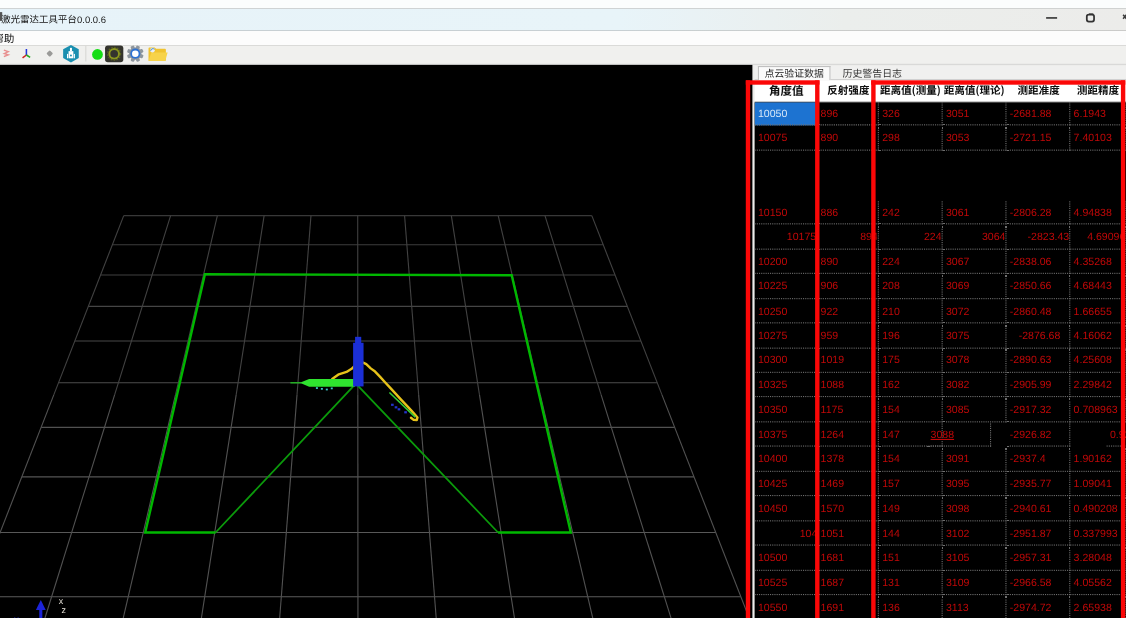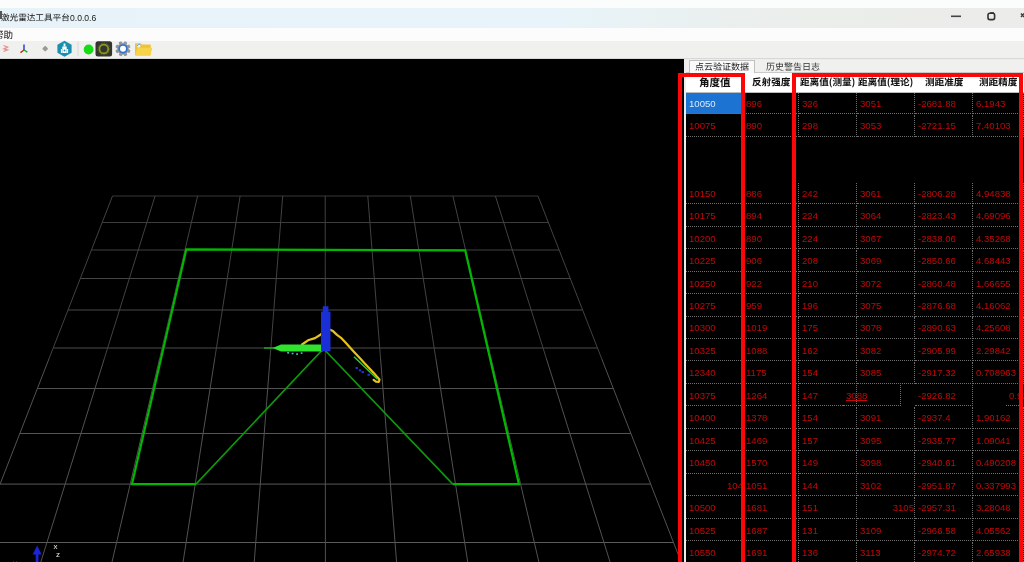--- a/index.html
+++ b/index.html
@@ -184,21 +184,21 @@
       <span class="c" style="left:287px;width:51px;">7.40103</span>
     </div>
     <div class="row" style="top:89.88px;">
       <span class="c" style="left:0px;width:57px;">10150</span>
       <span class="c" style="left:57px;width:56px;">886</span>
       <span class="c" style="left:113px;width:58px;">242</span>
       <span class="c" style="left:171px;width:58px;">3061</span>
       <span class="c" style="left:229px;width:58px;">-2806.28</span>
       <span class="c" style="left:287px;width:51px;">4.94838</span>
     </div>
-    <div class="row" style="top:112.35px;">
+    <div class="row" style="top:112.35px;text-align:right;">
       <span class="c" style="left:0px;width:57px;">10175</span>
       <span class="c" style="left:57px;width:56px;">894</span>
       <span class="c" style="left:113px;width:58px;">224</span>
       <span class="c" style="left:171px;width:58px;">3064</span>
       <span class="c" style="left:229px;width:58px;">-2823.43</span>
       <span class="c" style="left:287px;width:51px;">4.69096</span>
     </div>
     <div class="row" style="top:134.82px;">
       <span class="c" style="left:0px;width:57px;">10200</span>
       <span class="c" style="left:57px;width:56px;">890</span>
@@ -221,41 +221,41 @@
       <span class="c" style="left:113px;width:58px;">210</span>
       <span class="c" style="left:171px;width:58px;">3072</span>
       <span class="c" style="left:229px;width:58px;">-2860.48</span>
       <span class="c" style="left:287px;width:51px;">1.66655</span>
     </div>
     <div class="row" style="top:202.23px;">
       <span class="c" style="left:0px;width:57px;">10275</span>
       <span class="c" style="left:57px;width:56px;">959</span>
       <span class="c" style="left:113px;width:58px;">196</span>
       <span class="c" style="left:171px;width:58px;">3075</span>
-      <span class="c" style="left:229px;width:58px;">-2876.68</span>
+      <span class="c" style="left:229px;width:58px;text-align:center;">-2876.68</span>
       <span class="c" style="left:287px;width:51px;">4.16062</span>
     </div>
     <div class="row" style="top:224.70px;">
       <span class="c" style="left:0px;width:57px;">10300</span>
       <span class="c" style="left:57px;width:56px;">1019</span>
       <span class="c" style="left:113px;width:58px;">175</span>
       <span class="c" style="left:171px;width:58px;">3078</span>
       <span class="c" style="left:229px;width:58px;">-2890.63</span>
       <span class="c" style="left:287px;width:51px;">4.25608</span>
     </div>
     <div class="row" style="top:247.17px;">
       <span class="c" style="left:0px;width:57px;">10325</span>
       <span class="c" style="left:57px;width:56px;">1088</span>
       <span class="c" style="left:113px;width:58px;">162</span>
       <span class="c" style="left:171px;width:58px;">3082</span>
       <span class="c" style="left:229px;width:58px;">-2905.99</span>
       <span class="c" style="left:287px;width:51px;">2.29842</span>
     </div>
     <div class="row" style="top:269.64px;">
-      <span class="c" style="left:0px;width:57px;">12340</span>
+      <span class="c" style="left:0px;width:57px;">10350</span>
       <span class="c" style="left:57px;width:56px;">1175</span>
       <span class="c" style="left:113px;width:58px;">154</span>
       <span class="c" style="left:171px;width:58px;">3085</span>
       <span class="c" style="left:229px;width:58px;">-2917.32</span>
       <span class="c" style="left:287px;width:51px;">0.708963</span>
     </div>
     <div class="row" style="top:292.11px;">
       <span class="c" style="left:0px;width:57px;">10375</span>
       <span class="c" style="left:57px;width:56px;">1264</span>
       <span class="c" style="left:113px;width:58px;">147</span>
@@ -292,21 +292,21 @@
       <span class="c" style="left:57px;width:56px;">1051</span>
       <span class="c" style="left:113px;width:58px;">144</span>
       <span class="c" style="left:171px;width:58px;">3102</span>
       <span class="c" style="left:229px;width:58px;">-2951.87</span>
       <span class="c" style="left:287px;width:51px;">0.337993</span>
     </div>
     <div class="row" style="top:404.46px;">
       <span class="c" style="left:0px;width:57px;">10500</span>
       <span class="c" style="left:57px;width:56px;">1681</span>
       <span class="c" style="left:113px;width:58px;">151</span>
-      <span class="c" style="left:171px;width:58px;text-align:right;">3105</span>
+      <span class="c" style="left:171px;width:58px;">3105</span>
       <span class="c" style="left:229px;width:58px;">-2957.31</span>
       <span class="c" style="left:287px;width:51px;">3.28048</span>
     </div>
     <div class="row" style="top:426.93px;">
       <span class="c" style="left:0px;width:57px;">10525</span>
       <span class="c" style="left:57px;width:56px;">1687</span>
       <span class="c" style="left:113px;width:58px;">131</span>
       <span class="c" style="left:171px;width:58px;">3109</span>
       <span class="c" style="left:229px;width:58px;">-2966.58</span>
       <span class="c" style="left:287px;width:51px;">4.05562</span>

